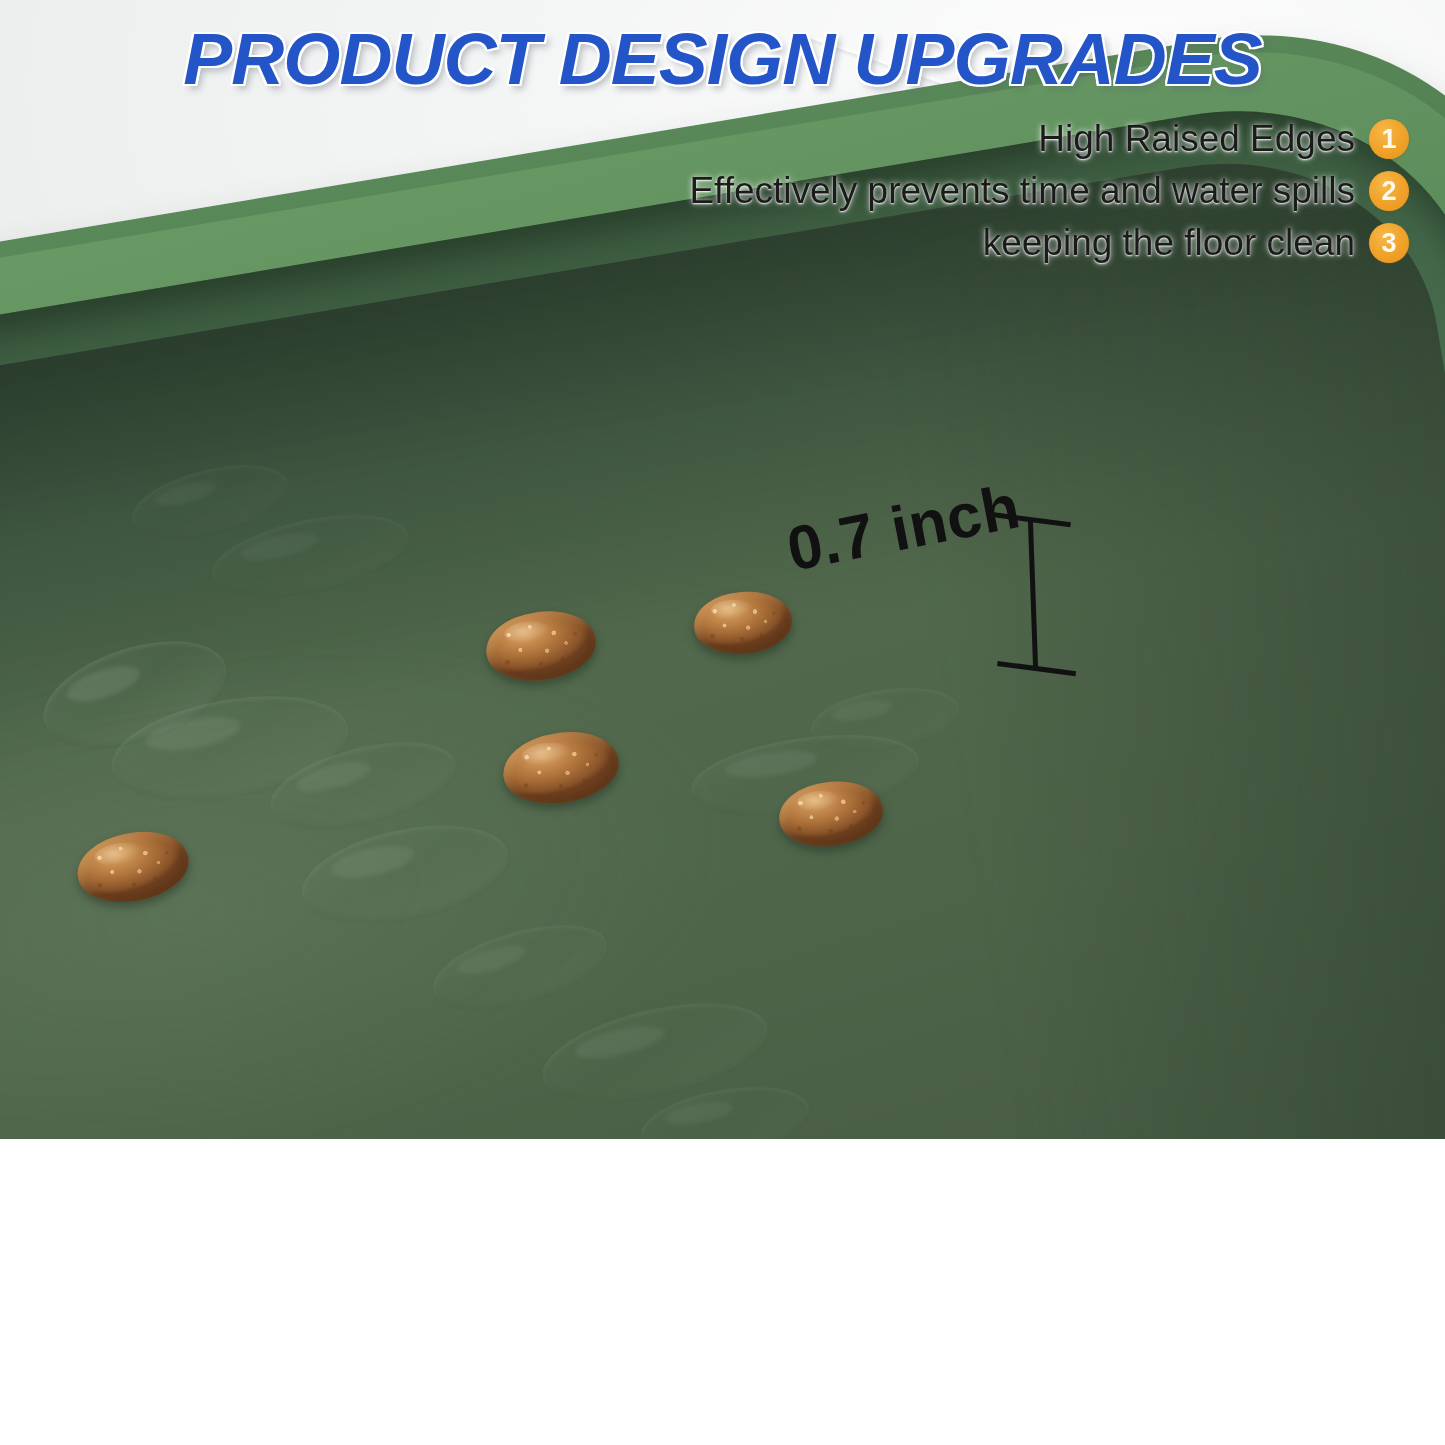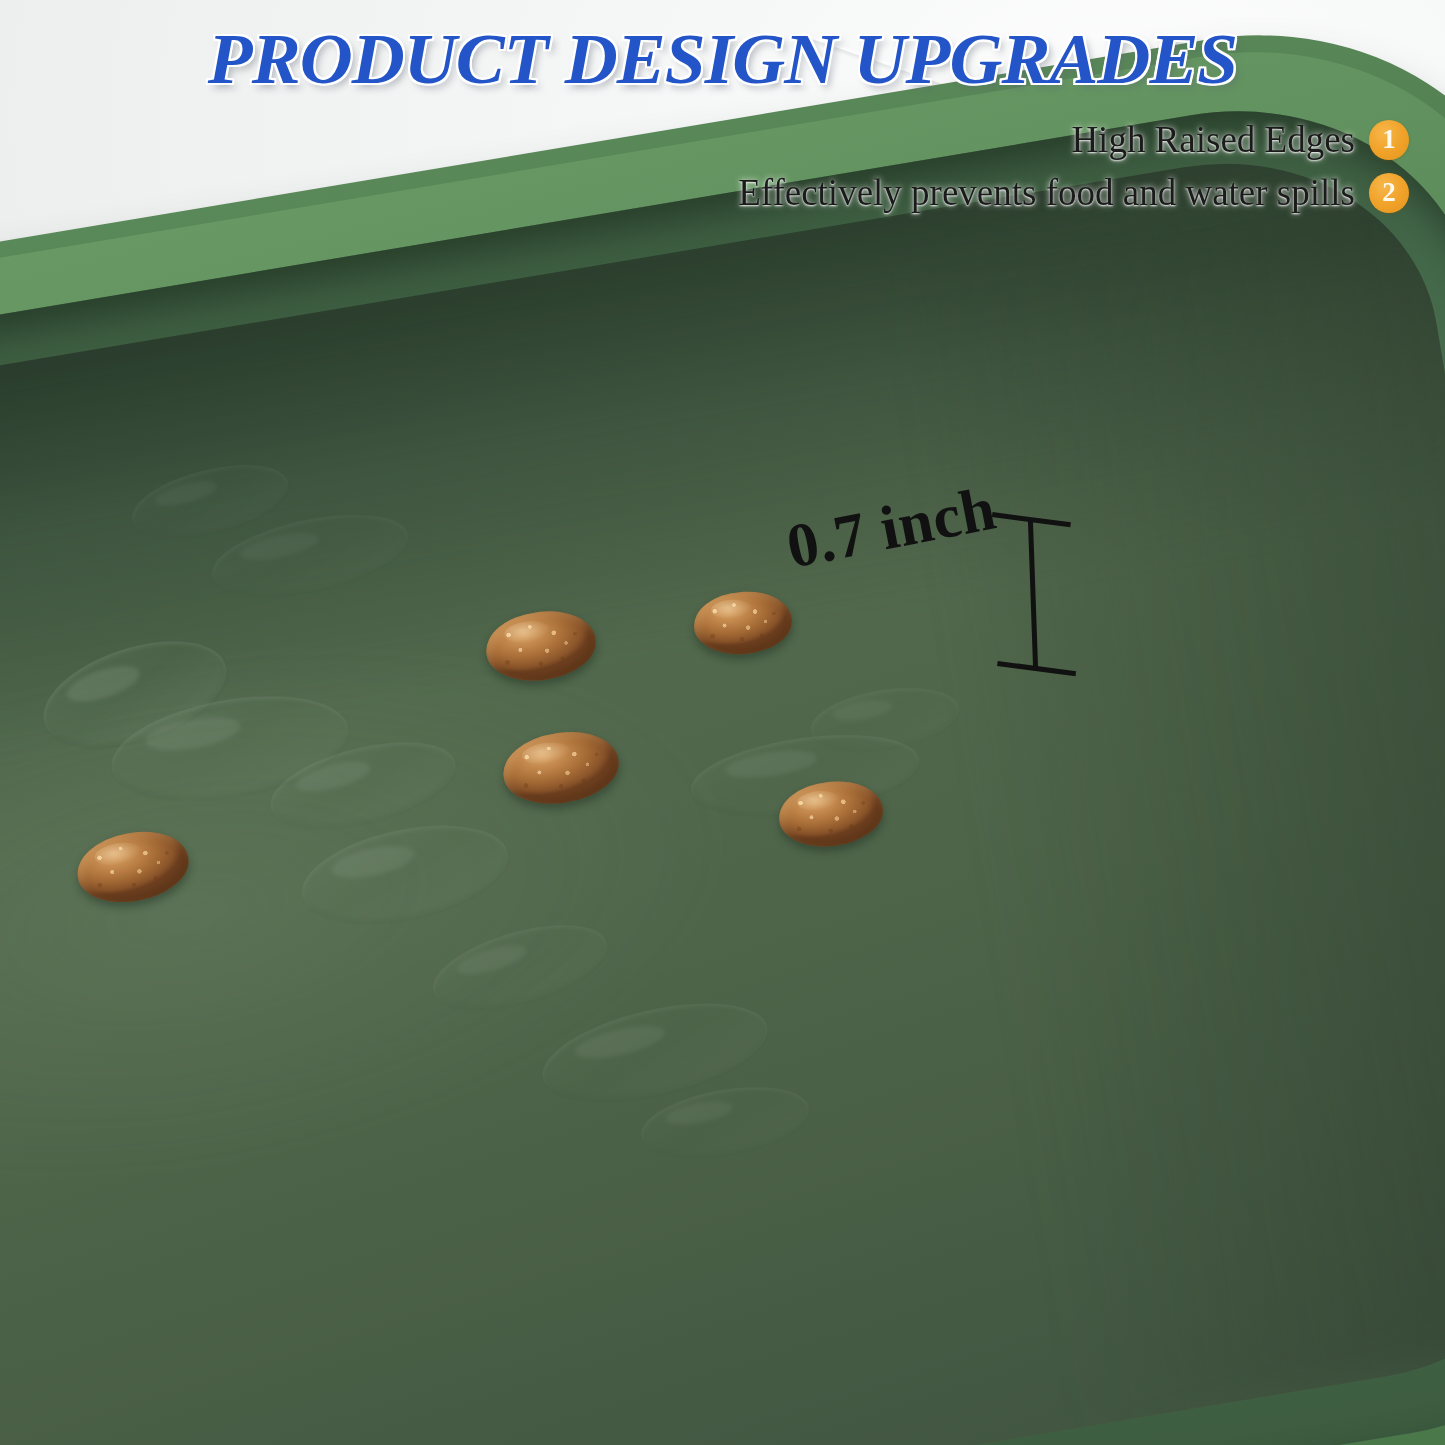--- a/index.html
+++ b/index.html
@@ -3,23 +3,23 @@
 <meta charset="utf-8">
 <style>
   html, body {
     margin: 0;
     padding: 0;
     background: #ffffff;
   }
   #stage {
     position: relative;
     width: 1445px;
-    height: 1445px;
+    height: 1139px;
     overflow: hidden;
-    font-family: Liberation Serif, serif;
+    font-family: Liberation Sans, sans-serif;
     background: #f2f3f3;
   }
 
   
   .bg-base {
     position: absolute;
     inset: 0;
     background:
       radial-gradient(ellipse 90% 60% at 78% 8%,  #fdfdfd 0%, #f4f5f5 45%, #ebecec 100%),
       linear-gradient(168deg, #f7f8f8 0%, #eeeff0 55%, #e9eaeb 100%);
@@ -281,22 +281,26 @@
     </div>
 
   <div class="headline">PRODUCT DESIGN UPGRADES</div>
 
   <div class="features" id="features-list">
       <div class="feature-row">
         <div class="feature-text">High Raised Edges</div>
         <div class="feature-badge">1</div>
       </div>
       <div class="feature-row">
-        <div class="feature-text">Effectively prevents food and water spills</div>
+        <div class="feature-text">Effectively prevents time and water spills</div>
         <div class="feature-badge">2</div>
+      </div>
+      <div class="feature-row">
+        <div class="feature-text">keeping the floor clean</div>
+        <div class="feature-badge">3</div>
       </div>
     </div>
 
   <div class="dim-label">0.7 inch</div>
   <div class="dim-line">
     <svg width="90" height="168" viewBox="0 0 90 168" aria-hidden="true">
       <line x1="40" y1="10" x2="40" y2="158" stroke="#111111" stroke-width="5"></line>
       <line x1="2" y1="3" x2="80" y2="16" stroke="#111111" stroke-width="5"></line>
       <line x1="2" y1="152" x2="80" y2="165" stroke="#111111" stroke-width="5"></line>
     </svg>

